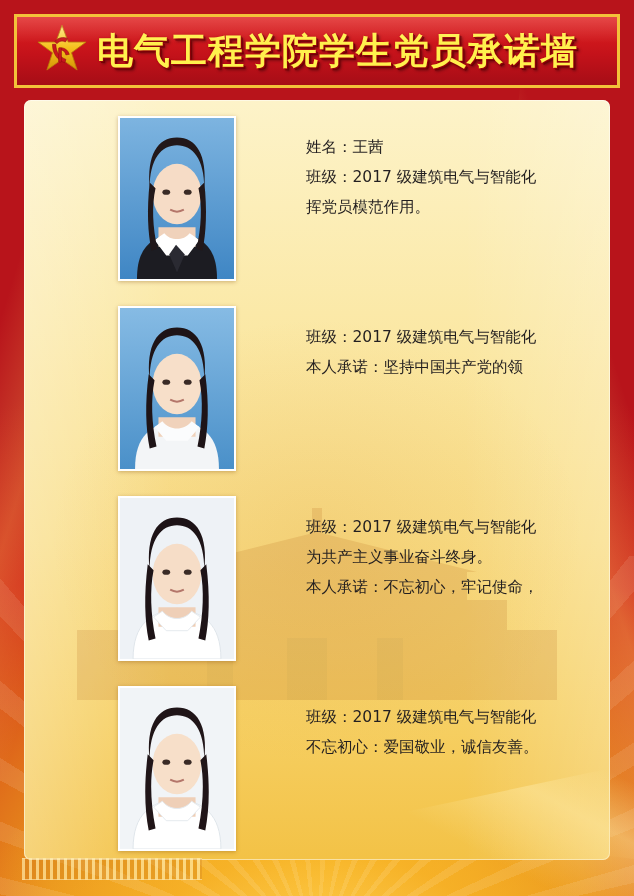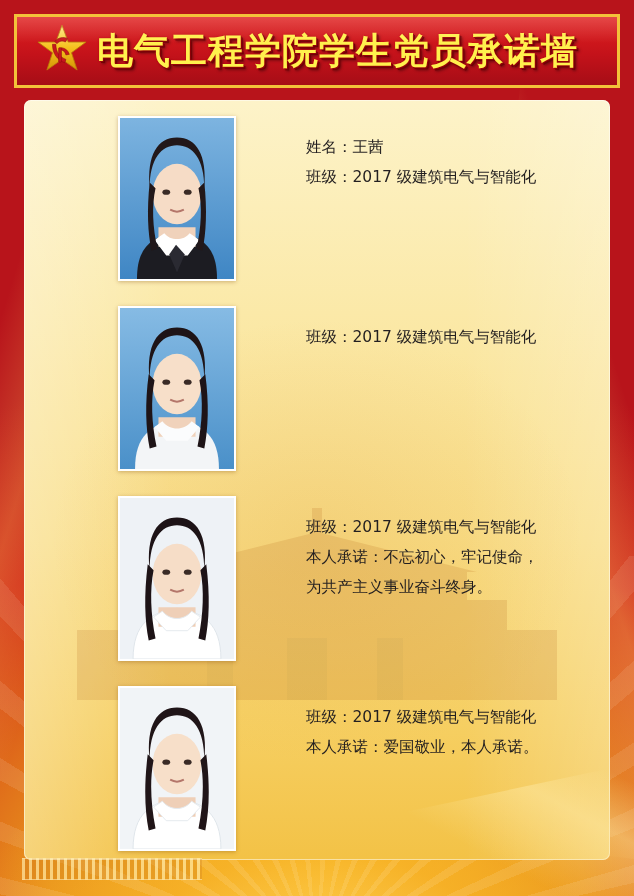--- a/index.html
+++ b/index.html
@@ -282,20 +282,21 @@
             <g fill="#3a2b26">
               <ellipse cx="48" cy="76" rx="4" ry="2.6"></ellipse>
               <ellipse cx="70" cy="76" rx="4" ry="2.6"></ellipse>
             </g>
             <path d="M52 94 q7 4 14 0" stroke="#b4766a" stroke-width="2" fill="none"></path>
           </svg>
         </div>
         <div class="info">
           <div class="line">姓名：王茜</div>
           <div class="line">班级：2017 级建筑电气与智能化</div>
+          <div class="line">挥党员模范作用。</div>
         </div>
       </div>
 
       <div class="entry">
         <div class="photo">
           <svg viewBox="0 0 118 165" preserveAspectRatio="xMidYMid slice" aria-hidden="true">
             <defs>
               <linearGradient id="bgB" x1="0" y1="0" x2="0" y2="1">
                 <stop offset="0%" stop-color="#86bbe4"></stop>
                   <stop offset="100%" stop-color="#4a90c9"></stop>
@@ -311,20 +312,21 @@
             <path d="M88 68 c4 30 3 56 -1 76 l-7 -2 c5 -24 6 -48 2 -68 z" fill="#1e1417"></path>
             <g fill="#3a2b26">
               <ellipse cx="48" cy="76" rx="4" ry="2.6"></ellipse>
               <ellipse cx="70" cy="76" rx="4" ry="2.6"></ellipse>
             </g>
             <path d="M52 94 q7 4 14 0" stroke="#b4766a" stroke-width="2" fill="none"></path>
           </svg>
         </div>
         <div class="info">
           <div class="line">班级：2017 级建筑电气与智能化</div>
+          <div class="line">本人承诺：坚持中国共产党的领</div>
         </div>
       </div>
 
       <div class="entry">
         <div class="photo">
           <svg viewBox="0 0 118 165" preserveAspectRatio="xMidYMid slice" aria-hidden="true">
             <rect width="118" height="165" fill="#eef2f6"></rect>
             <path d="M14 165 c0 -36 18 -48 45 -52 c27 4 45 16 45 52 z" fill="#ffffff" stroke="#dfe5ea"></path>
             <path d="M40 112 h38 v20 h-38 z" fill="#efcfb7"></path>
             <path d="M44 116 c8 10 22 10 30 0 l9 6 l-13 14 l-22 0 l-13 -14 z" fill="#ffffff" stroke="#e4e9ee"></path>
@@ -334,22 +336,22 @@
             <path d="M89 68 c4 32 3 58 -1 78 l-7 -2 c5 -25 6 -50 2 -70 z" fill="#1d1316"></path>
             <g fill="#3a2b26">
               <ellipse cx="48" cy="76" rx="4" ry="2.6"></ellipse>
               <ellipse cx="70" cy="76" rx="4" ry="2.6"></ellipse>
             </g>
             <path d="M52 94 q7 4 14 0" stroke="#b4766a" stroke-width="2" fill="none"></path>
           </svg>
         </div>
         <div class="info">
           <div class="line">班级：2017 级建筑电气与智能化</div>
+          <div class="line">为共产主义事业奋斗终身。</div>
           <div class="line">本人承诺：不忘初心，牢记使命，</div>
-          <div class="line">为共产主义事业奋斗终身。</div>
         </div>
       </div>
 
       <div class="entry">
         <div class="photo">
           <svg viewBox="0 0 118 165" preserveAspectRatio="xMidYMid slice" aria-hidden="true">
             <rect width="118" height="165" fill="#f1f4f7"></rect>
             <path d="M14 165 c0 -36 18 -48 45 -52 c27 4 45 16 45 52 z" fill="#ffffff" stroke="#dfe5ea"></path>
             <path d="M40 112 h38 v20 h-38 z" fill="#efcfb7"></path>
             <path d="M44 116 c8 10 22 10 30 0 l9 6 l-13 14 l-22 0 l-13 -14 z" fill="#ffffff" stroke="#e4e9ee"></path>
@@ -359,21 +361,21 @@
             <path d="M89 68 c4 32 3 58 -1 78 l-7 -2 c5 -25 6 -50 2 -70 z" fill="#201518"></path>
             <g fill="#3a2b26">
               <ellipse cx="48" cy="76" rx="4" ry="2.6"></ellipse>
               <ellipse cx="70" cy="76" rx="4" ry="2.6"></ellipse>
             </g>
             <path d="M52 94 q7 4 14 0" stroke="#b4766a" stroke-width="2" fill="none"></path>
           </svg>
         </div>
         <div class="info">
           <div class="line">班级：2017 级建筑电气与智能化</div>
-          <div class="line">本人承诺：爱国敬业，本人承诺。</div>
+          <div class="line">不忘初心：爱国敬业，诚信友善。</div>
           <div class="line"></div>
         </div>
       </div>
 
     </div>
   </div>
 
   <div class="footer-strip"></div>
   <div class="corner-gloss"></div>
 </div>

